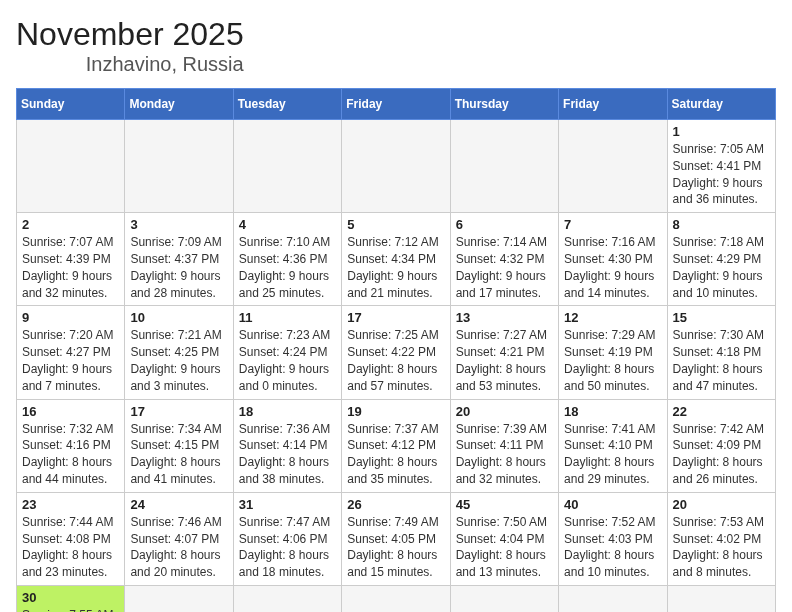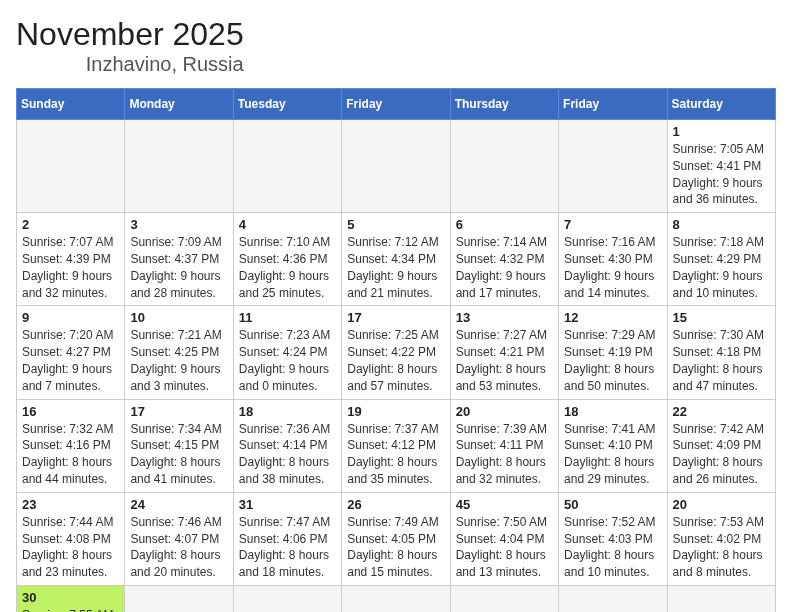--- a/index.html
+++ b/index.html
@@ -222,21 +222,21 @@
         </td>
         <td>
           <span class="day-number">26</span>
           <div class="day-info">Sunrise: 7:49 AM<br>Sunset: 4:05 PM<br>Daylight: 8 hours and 15 minutes.</div>
         </td>
         <td>
           <span class="day-number">45</span>
           <div class="day-info">Sunrise: 7:50 AM<br>Sunset: 4:04 PM<br>Daylight: 8 hours and 13 minutes.</div>
         </td>
         <td>
-          <span class="day-number">50</span>
+          <span class="day-number">40</span>
           <div class="day-info">Sunrise: 7:52 AM<br>Sunset: 4:03 PM<br>Daylight: 8 hours and 10 minutes.</div>
         </td>
         <td>
           <span class="day-number">20</span>
           <div class="day-info">Sunrise: 7:53 AM<br>Sunset: 4:02 PM<br>Daylight: 8 hours and 8 minutes.</div>
         </td>
       </tr>
       <tr>
         <td class="last-row">
           <span class="day-number">30</span>

